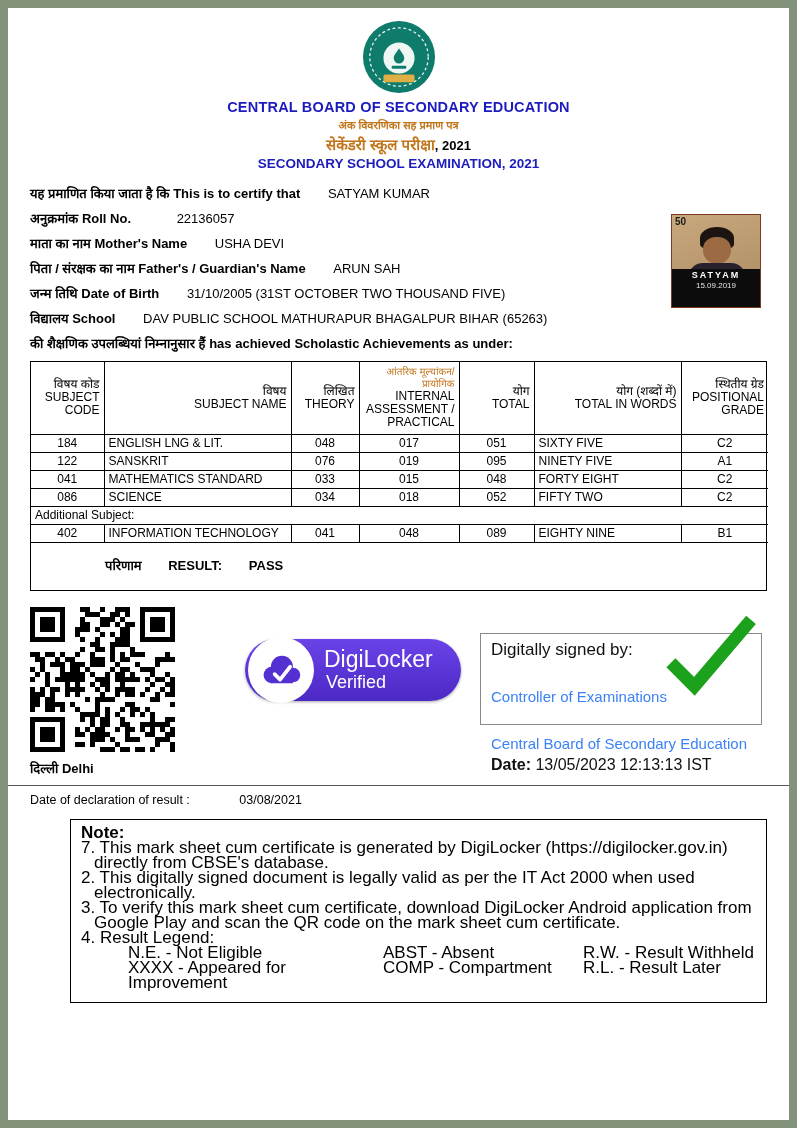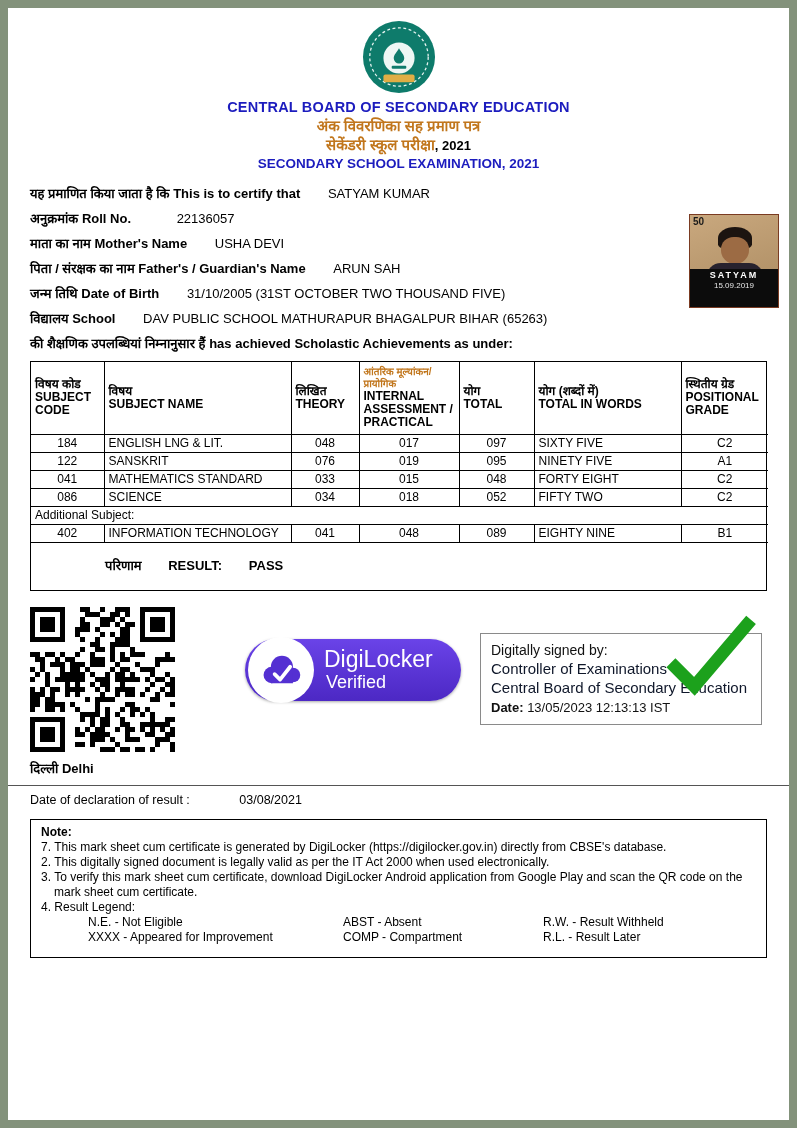--- a/index.html
+++ b/index.html
@@ -7,28 +7,28 @@
   body { font-family:"Liberation Sans","DejaVu Sans",sans-serif; color:#000; }
   .page { position:relative; width:797px; height:1128px; background:#fff; overflow:hidden; }
   .frame { position:absolute; inset:0; border:8px solid #83927b; pointer-events:none; z-index:5; }
   .content { position:relative; padding:20px 30px 0 30px; }
 
   
   .header { text-align:center; }
   .logo { display:block; margin:0 auto 4px auto; }
   .h-board-hi { font-size:16px; font-weight:bold; line-height:20px; }
   .h-board-en { font-size:14.5px; font-weight:bold; color:#1c1cbe; line-height:18px; letter-spacing:.2px; }
-  .h-title-hi { font-size:15px; font-weight:bold; color:#c1761c; line-height:19px; }
+  .h-title-hi { font-size:11px; font-weight:bold; color:#c1761c; line-height:19px; }
   .h-title-en { font-size:13.5px; font-weight:bold; color:#1c1cbe; line-height:17px; }
   .h-exam-hi { font-size:15px; font-weight:bold; color:#c1761c; line-height:19px; }
   .h-exam-hi .year { color:#000; font-size:13px; }
   .h-exam-en { font-size:13.5px; font-weight:bold; color:#1c1cbe; line-height:17px; }
 
   
-  .photo { position:absolute; top:214px; right:18px; width:90px; height:94px;
+  .photo { position:absolute; top:214px; right:36px; width:90px; height:94px;
            background:linear-gradient(160deg,#c9a87e,#aa8a60); border:1px solid #7a3b22; z-index:2; }
   .photo-num { position:absolute; top:1px; left:3px; font-size:10px; font-weight:bold; color:#1a1a1a; }
   .p-hair { position:absolute; top:12px; left:28px; width:34px; height:22px; background:#1c1410; border-radius:50% 50% 22% 22%; }
   .p-face { position:absolute; top:22px; left:31px; width:28px; height:27px; background:#9c6b44; border-radius:45% 45% 50% 50%; }
   .p-body { position:absolute; top:48px; left:16px; width:58px; height:28px; background:#27222e; border-radius:15px 15px 0 0; }
   .photo-band { position:absolute; bottom:0; left:0; right:0; height:38px; background:#0c0c0c; text-align:center; }
   .band-name { font-size:9px; font-weight:bold; letter-spacing:2px; color:#fff; line-height:11px; padding-top:1px; }
   .band-date { font-size:8px; color:#e6e6e6; line-height:9px; }
 
   
@@ -36,21 +36,21 @@
   .detail-row { margin-bottom:9px; line-height:16px; }
   .lbl-hi, .lbl-en { font-weight:bold; }
   .val { margin-left:24px; }
   .val-roll { margin-left:42px; }
 
   
   .table-wrap { border:1px solid #000; margin-top:8px; }
   table { width:100%; border-collapse:collapse; font-size:12px; table-layout:fixed; }
   th, td { border-right:1px solid #000; border-bottom:1px solid #000; padding:1px 4px; }
   th:last-child, td:last-child { border-right:none; }
-  thead th { font-weight:bold; vertical-align:middle; text-align:left; height:72px; line-height:13px; }
+  thead th { font-weight:normal; vertical-align:middle; text-align:right; height:72px; line-height:13px; }
   .th-hi { font-size:12px; }
   .th-hi-internal { font-size:10px; color:#c1761c; line-height:12px; }
   tbody td { height:18px; line-height:15px; }
   .c { text-align:center; }
   .l { text-align:left; }
   .addl-row td { text-align:left; font-size:12px; height:16px; }
   .result-line { padding:13px 0 16px 55px; font-weight:bold; font-size:13px; }
   .result-line span { margin-right:4px;margin-left:19px; }
 
   
@@ -60,34 +60,34 @@
   .badge { position:absolute; left:215px; top:32px; width:216px; height:62px;
            background:linear-gradient(180deg,#6a43e8,#4c28c4); border-radius:32px;
            display:flex; align-items:center; box-shadow:0 1px 3px rgba(0,0,0,.35); }
   .badge-circle { width:66px; height:66px; min-width:66px; background:#fff; border-radius:50%;
                   margin-left:3px; display:flex; align-items:center; justify-content:center; }
   .badge-text { margin-left:10px; }
   .badge-title { font-size:23px; font-weight:normal; color:#fff; line-height:25px; }
   .badge-sub { font-size:18px; font-weight:500; color:#fff; line-height:21px; margin-left:2px; }
   .sig-box { position:absolute; left:450px; top:26px; width:282px; height:92px;
              border:1px solid #8a8a8a; padding:7px 10px; }
-  .sig-line1 { font-size:14px; line-height:18px; color:#111; }
-  .sig-line2 { font-size:15px; line-height:19px; color:#0f172a; }
-  .sig-date { font-size:13px; margin-top:3px; color:#111; }
+  .sig-line1 { font-size:17px; line-height:18px; color:#111; }
+  .sig-line2 { font-size:15px; line-height:19px; color:#3b82f6;margin-top:28px; }
+  .sig-date { font-size:16px; margin-top:3px; color:#111; }
   .sig-date-label { font-weight:bold; }
   .sig-check { position:absolute; right:2px; top:-22px; }
 
   
   .place-row { margin-top:2px; font-size:13px; font-weight:bold; }
   .rule { border:none; border-top:1px solid #555; margin:8px -22px 0 -22px; }
   .declaration { margin-top:7px; font-size:12.5px; }
   .declaration .val { margin-left:46px; }
 
   
-  .note-box { border:1px solid #000; margin-top:12px; padding:5px 10px 12px 10px; font-size:12px; line-height:15px; }
+  .note-box { border:1px solid #000; margin-top:12px; padding:5px 10px 12px 10px; font-size:17px; line-height:15px;margin-left:40px; }
   .note-title { font-weight:bold; }
   .note-line { padding-left:13px; text-indent:-13px; }
   .legend-row { display:grid; grid-template-columns:255px 200px 1fr; padding-left:47px; }
 </style>
 </head>
 <body>
 
 <div class="page">
   <div class="frame"></div>
 
@@ -198,21 +198,21 @@
               <div class="th-en">POSITIONAL GRADE</div>
             </th>
           </tr>
         </thead>
         <tbody>
           <tr>
             <td class="c">184</td>
             <td class="l">ENGLISH LNG &amp; LIT.</td>
             <td class="c">048</td>
             <td class="c">017</td>
-            <td class="c">097</td>
+            <td class="c">051</td>
             <td class="l">SIXTY FIVE</td>
             <td class="c">C2</td>
           </tr>
           <tr>
             <td class="c">122</td>
             <td class="l">SANSKRIT</td>
             <td class="c">076</td>
             <td class="c">019</td>
             <td class="c">095</td>
             <td class="l">NINETY FIVE</td>

